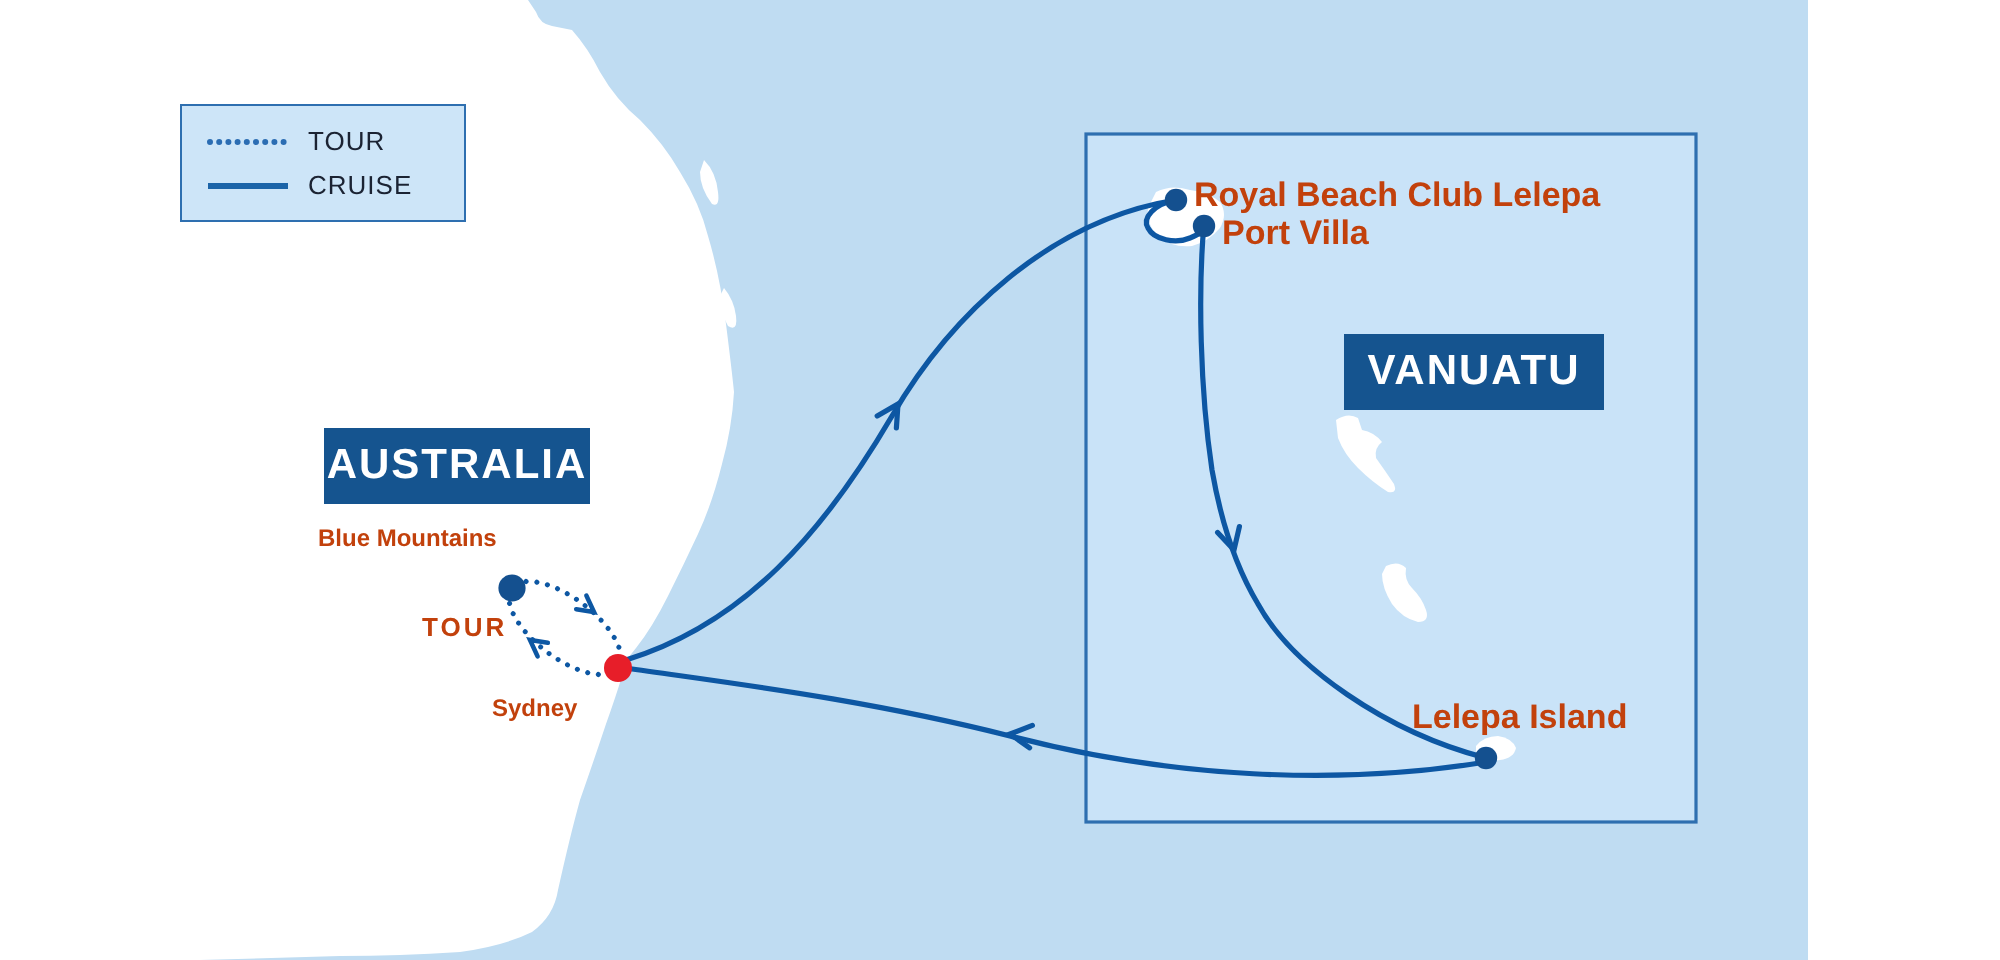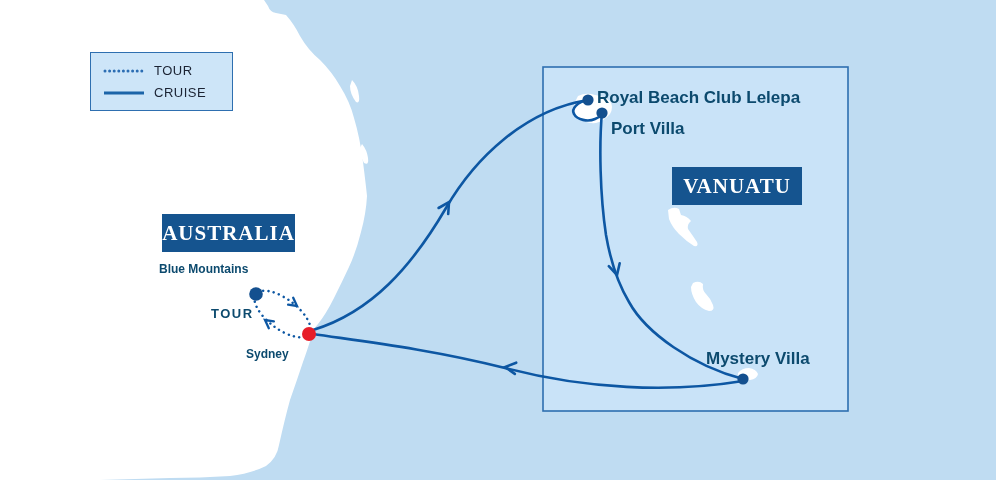--- a/index.html
+++ b/index.html
@@ -1,45 +1,44 @@
 <!DOCTYPE html>
 <html><head>
 <meta charset="utf-8">
 <style>
   html,body{margin:0;padding:0;background:#ffffff;}
   #stage{
     position:relative;
-    width:996px;height:480px;
+    width:904px;height:480px;
     background:#bfdcf2;
     overflow:hidden;
     font-family:"Liberation Sans",sans-serif;
   }
   #map-svg{position:absolute;left:0;top:0;}
   .label{
     position:absolute;
     font-weight:bold;
-    color:#0c4a6e;
+    color:#c2410c;
     white-space:nowrap;
     line-height:1;
   }
   .place-label{font-size:17px;}
   .big-place-label{font-size:12px;}
   .tour-note{
     font-size:13px;
     letter-spacing:1.5px;
   }
   .badge{
     position:absolute;
     display:flex;align-items:center;justify-content:center;
     background:#15548f;
     color:#ffffff;
     font-weight:bold;
     letter-spacing:1px;
     font-size:21px;
-    font-family:Liberation Serif, serif;
   }
   .badge-australia{left:162px;top:214px;width:133px;height:38px;}
   .badge-vanuatu{left:672px;top:167px;width:130px;height:38px;}
   #legend{
     position:absolute;
     left:90px;top:52px;
     width:143px;height:59px;
     box-sizing:border-box;
     background:#cde5f8;
     border:1.6px solid #2e6fb0;
@@ -124,15 +123,15 @@
     </div>
   </div>
 
   <div class="badge badge-australia">AUSTRALIA</div>
   <div class="badge badge-vanuatu">VANUATU</div>
 
   <div class="label big-place-label" style="left:159px;top:263px;">Blue Mountains</div>
   <div class="label tour-note" style="left:211px;top:307px;">TOUR</div>
   <div class="label big-place-label" style="left:246px;top:348px;">Sydney</div>
   <div class="label place-label" style="left:597px;top:89px;">Royal Beach Club Lelepa</div>
-  <div class="label place-label" style="left:611px;top:108px;margin-top:12px;">Port Villa</div>
-  <div class="label place-label" style="left:706px;top:350px;">Mystery Villa</div>
+  <div class="label place-label" style="left:611px;top:108px;">Port Villa</div>
+  <div class="label place-label" style="left:706px;top:350px;">Lelepa Island</div>
 </div>
 
 </body></html>

